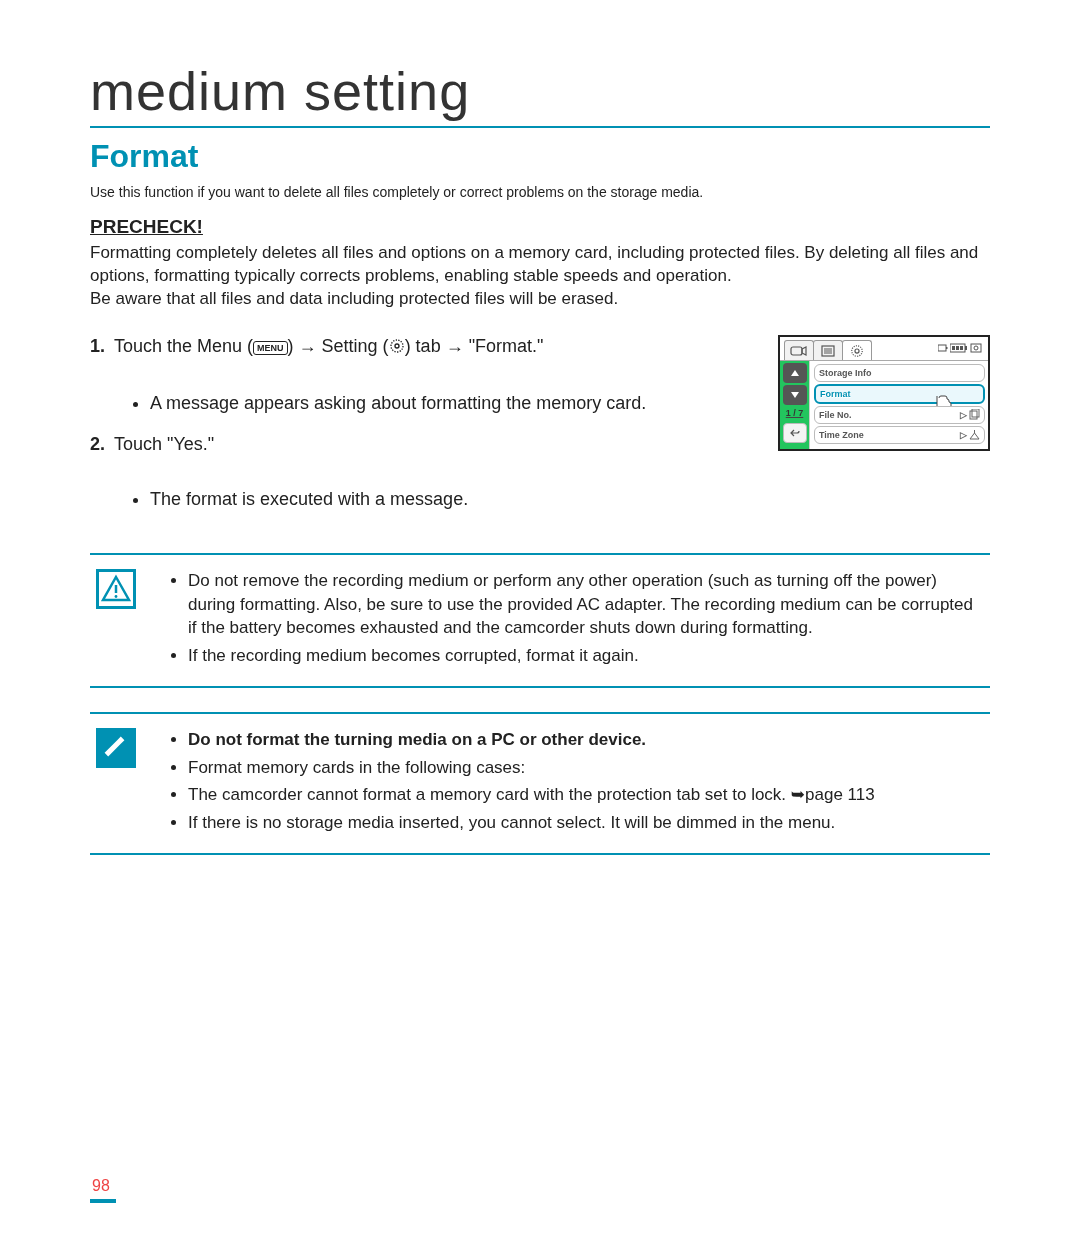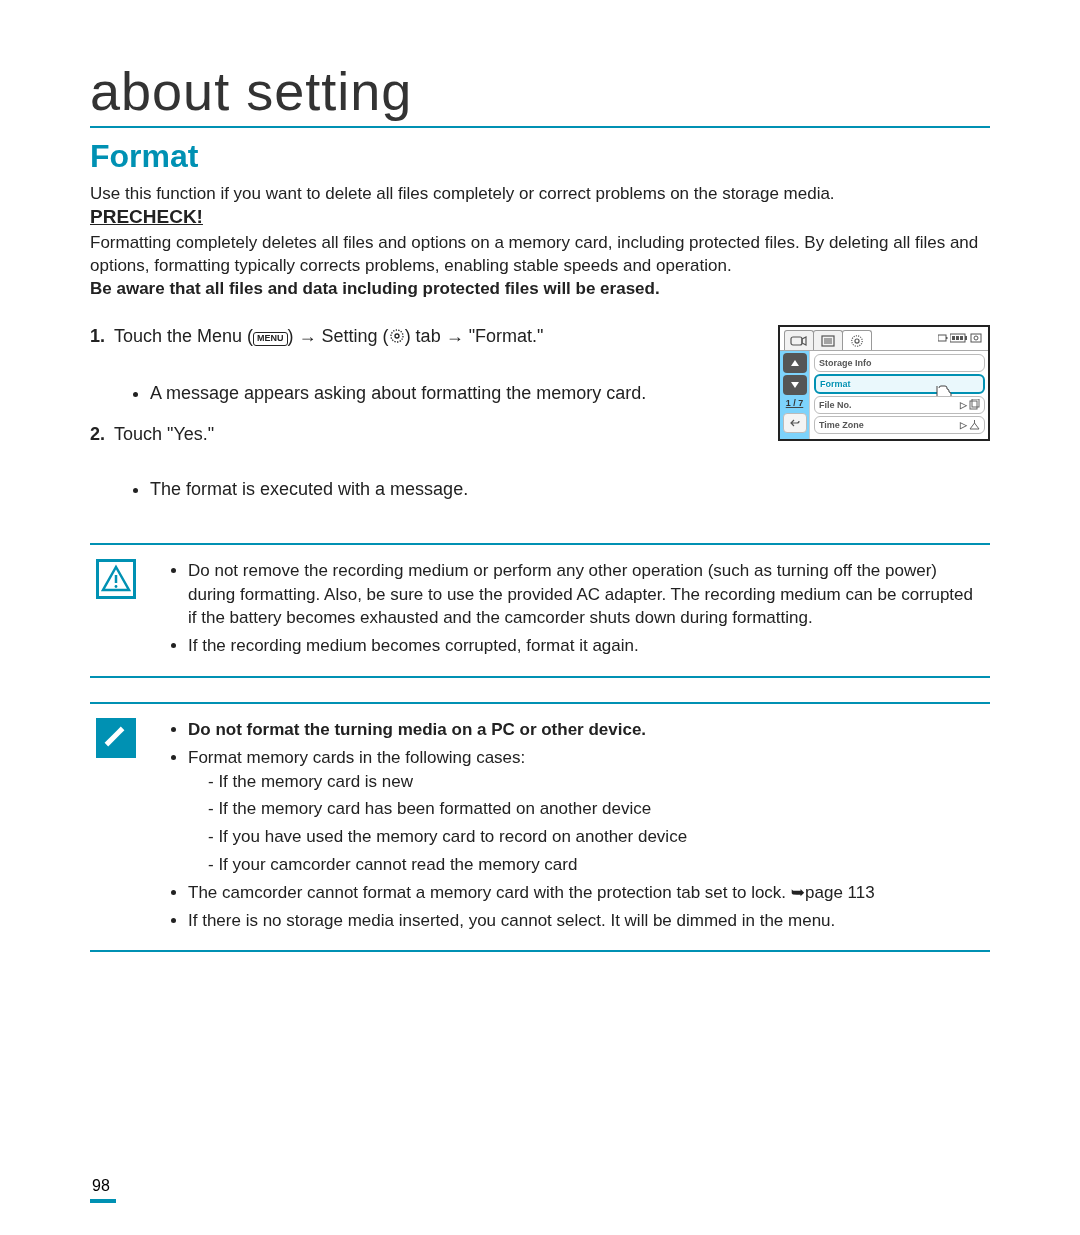--- a/index.html
+++ b/index.html
@@ -22,35 +22,36 @@
     margin-bottom: 10px;
     font-family: "Helvetica Neue", Arial, sans-serif;
   }
   .section-heading {
     font-size: 32px;
     font-weight: bold;
     color: #0091b3;
     margin-bottom: 8px;
   }
   .intro {
-    font-size: 17px;
+    font-size: 14px;
     line-height: 1.35;
+    margin-bottom: 14px;
   }
   .precheck-label {
     font-weight: bold;
     text-decoration: underline;
     font-size: 19px;
     margin-bottom: 4px;
     display: block;
   }
   .precheck-text {
     font-size: 17px;
     line-height: 1.35;
   }
-  .precheck-text .bold { font-weight: bold; }
+  .precheck-text .bold { font-weight: normal; }
   .precheck-block { margin-bottom: 22px; }
 
   .steps-row { display: flex; gap: 30px; align-items: flex-start; }
   .steps { flex: 1; font-size: 18px; line-height: 1.5; }
   ol.steps { list-style: none; padding-left: 0; }
   ol.steps > li { margin-bottom: 14px; padding-left: 24px; position: relative; }
   ol.steps > li .num { position: absolute; left: 0; font-weight: bold; }
   .steps .bold { font-weight: normal; }
   .bullets { list-style: disc; padding-left: 36px; margin-top: 2px; }
   .bullets li { margin-bottom: 2px; margin-top: 28px; }
@@ -80,21 +81,21 @@
     border: 1px solid #999; border-bottom: none; border-radius: 3px 3px 0 0;
     background: #f2f2f2; margin-top: 4px;
   }
   .top-tab + .top-tab { margin-left: -1px; }
   .top-tab.active { background: #fff; }
   .top-tab svg { display: block; }
   .battery { margin-left: auto; display: flex; align-items: center; gap: 2px; padding-right: 2px;}
   .mini-ui .body { display: flex; }
   .left-col {
     width: 30px; display: flex; flex-direction: column; align-items: center;
-    border-right: 1px solid #ccc; background: #7dd3fc; text-decoration: underline;
+    border-right: 1px solid #ccc; background: #22c55e; text-decoration: underline;
   }
   .left-btn {
     width: 24px; height: 20px; margin-top: 2px; background: #555; color: #fff;
     border-radius: 4px; display: flex; align-items: center; justify-content: center;
     font-size: 11px;
   }
   .left-btn.light { background: #f4f4f4; color: #444; border: 1px solid #bbb; }
   .page-ind { font-size: 9px; font-weight: bold; color: #333; margin: 3px 0; }
   .right-col { flex: 1; padding: 3px 3px 3px 4px; }
   .menu-item {
@@ -128,29 +129,29 @@
   .callout-icon.fill { background: #0091b3; color: #fff; }
   .callout ul { list-style: disc; padding-left: 22px; }
   .callout ul li { margin-bottom: 4px; }
   .callout .sub { list-style: none; padding-left: 20px; }
   .callout .sub li::before { content: "-  "; }
   .callout .bold { font-weight: bold; }
   .pageref-arrow { font-family: Arial; }
 
   .page-number {
     position: absolute; bottom: 32px; left: 90px;
-    font-size: 16px; color: #000000;
+    font-size: 16px; color: #ef4444;
     border-bottom: 4px solid #0091b3;
     padding: 0 6px 4px 2px;
   }
 </style>
 </head>
 <body>
 
-<h1 class="page-title">about setting</h1>
+<h1 class="page-title">medium setting</h1>
 
 <h2 class="section-heading">Format</h2>
 
 <p class="intro">Use this function if you want to delete all files completely or correct problems on the storage media.</p>
 
 <div class="precheck-block">
   <span class="precheck-label">PRECHECK!</span>
   <p class="precheck-text">
     <span>Formatting completely deletes all files and options on a memory card, including protected files. By deleting all files and options, formatting typically corrects problems, enabling stable speeds and operation.</span><br>
     <span class="bold">Be aware that all files and data including protected files will be erased.</span>
@@ -287,26 +288,20 @@
     <svg width="26" height="26" viewBox="0 0 26 26">
         <path d="M4 22 L18 8 L22 12 L8 26 Z M18 8 L22 4 L26 8 L22 12 Z" transform="translate(-2,-2) scale(0.9)" fill="#fff"></path>
       </svg>
   </div>
   <ul>
     <li>
       <span class="bold">Do not format the turning media on a PC or other device.</span><br>
     </li>
     <li>
       <span>Format memory cards in the following cases:</span>
-      <ul class="sub">
-        <li>If the memory card is new</li>
-        <li>If the memory card has been formatted on another device</li>
-        <li>If you have used the memory card to record on another device</li>
-        <li>If your camcorder cannot read the memory card</li>
-      </ul>
     </li>
     <li>
       <span>The camcorder cannot format a memory card with the protection tab set to lock. </span><span class="pageref-arrow">➥</span><span>page 113</span>
     </li>
     <li>If there is no storage media inserted, you cannot select. It will be dimmed in the menu.</li>
   </ul>
 </div>
 
 <div class="page-number">98</div>
 

